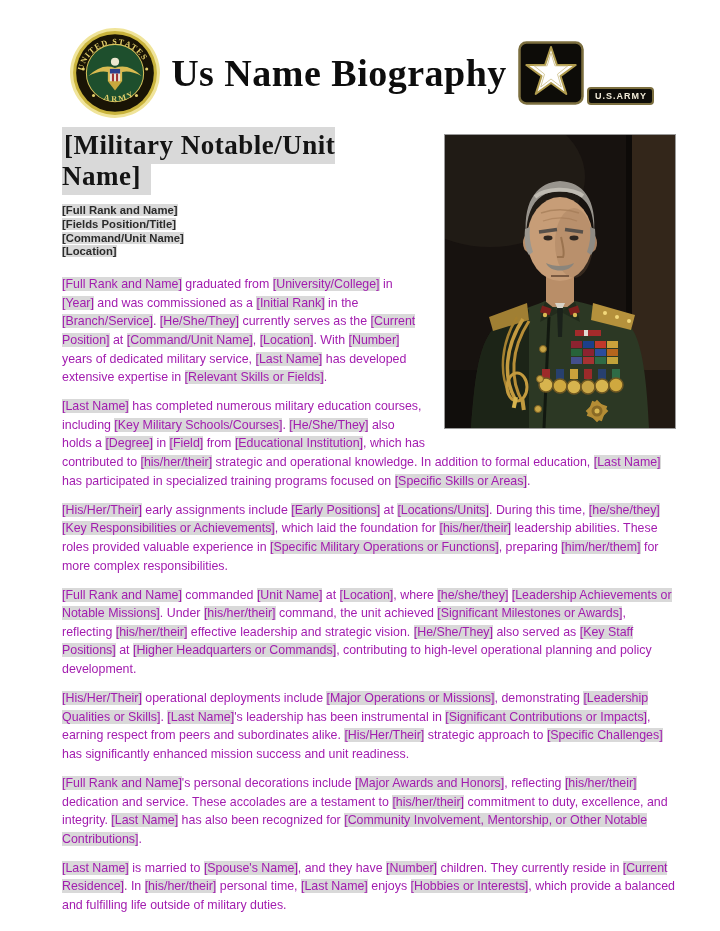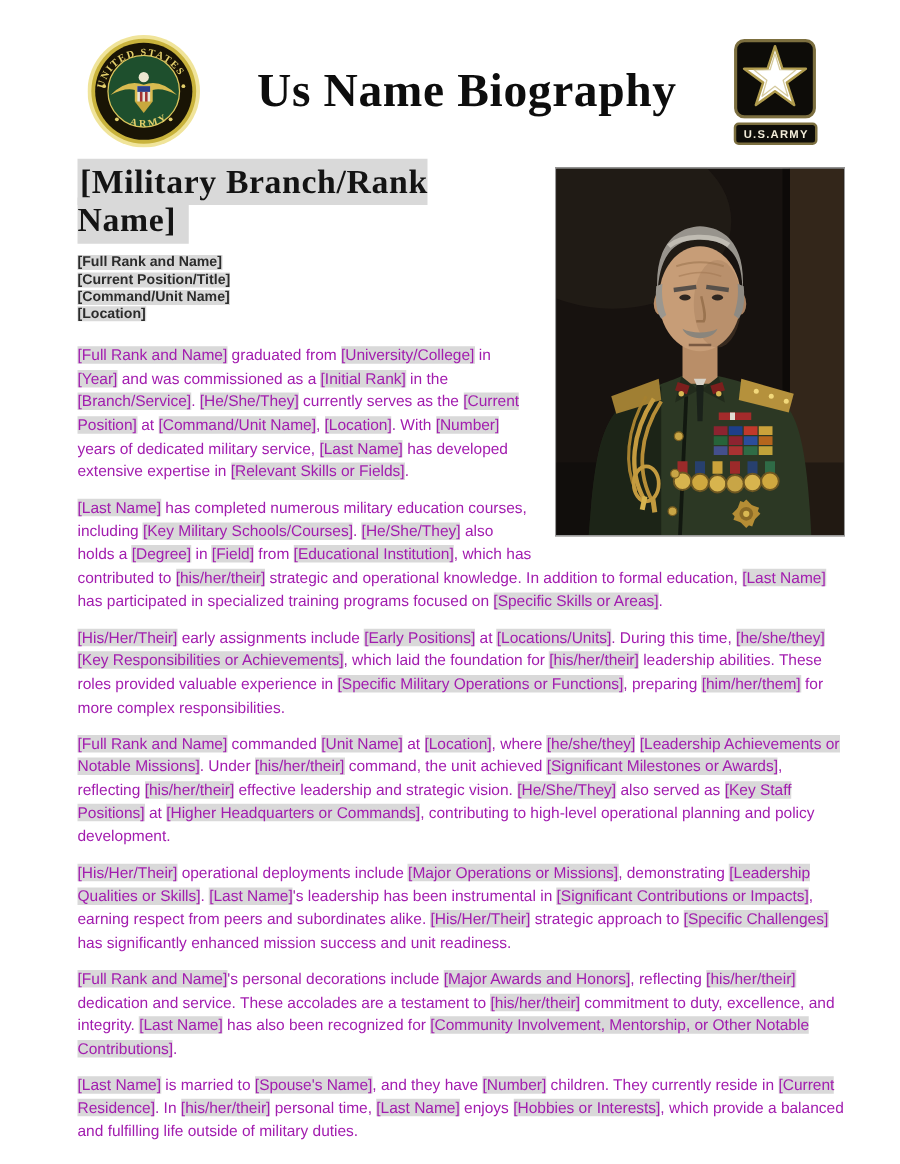--- a/index.html
+++ b/index.html
@@ -11,21 +11,21 @@
   
   .masthead {
     display:flex; align-items:center; justify-content:space-between;
     padding:26px 66px 6px 70px; height:94px; box-sizing:content-box;
   }
   .seal { width:90px; height:90px; flex:0 0 auto; }
   .masthead-title {
     font-family:"Liberation Serif", serif; font-size:38px; font-weight:bold;
     color:#0d0d0d; margin:0 10px; white-space:nowrap; letter-spacing:0.5px;
   }
-  .star-logo { display:flex; flex-direction:column; align-items:flex-start; gap:3px; flex:0 0 auto; }
+  .star-logo { display:flex; flex-direction:row; align-items:flex-end; gap:3px; flex:0 0 auto; }
   .star-logo svg { display:block; }
   .star-logo-bar {
     background:#0e0d09; border:2px solid #7c6f3f; border-radius:4px;
     color:#f2ecd9; font-size:9px; font-weight:bold; letter-spacing:1px;
     padding:2px 5px 2px 6px; line-height:10px;
   }
   
   .content { padding:4px 44px 0 62px; }
   .portrait {
     float:right; width:230px; height:293px; margin:4px 0 14px 18px;
@@ -193,25 +193,25 @@
           <circle r="5.5" fill="#8a6a26"></circle>
           <circle r="2.5" fill="#d9b853"></circle>
         </g>
 
         <circle cx="98" cy="214" r="3.5" fill="#c8a546" stroke="#7a5e20"></circle>
         <circle cx="95" cy="244" r="3.5" fill="#c8a546" stroke="#7a5e20"></circle>
         <circle cx="93" cy="274" r="3.5" fill="#c8a546" stroke="#7a5e20"></circle>
       </svg>
     </figure>
 
-    <h2 class="unit-heading"><span class="hl-head">[Military Branch/Rank Name]</span></h2>
+    <h2 class="unit-heading"><span class="hl-head">[Military Notable/Unit Name]</span></h2>
 
     <div class="info-block">
         <div><span class="hl">[Full Rank and Name]</span></div>
-        <div><span class="hl">[Current Position/Title]</span></div>
+        <div><span class="hl">[Fields Position/Title]</span></div>
         <div><span class="hl">[Command/Unit Name]</span></div>
         <div><span class="hl">[Location]</span></div>
       </div>
 
     <div>
         <p class="bio"><span class="hl">[Full Rank and Name]</span><span> graduated from </span><span class="hl">[University/College]</span><span> in </span><span class="hl">[Year]</span><span> and was commissioned as a </span><span class="hl">[Initial Rank]</span><span> in the </span><span class="hl">[Branch/Service]</span><span>. </span><span class="hl">[He/She/They]</span><span> currently serves as the </span><span class="hl">[Current Position]</span><span> at </span><span class="hl">[Command/Unit Name]</span><span>, </span><span class="hl">[Location]</span><span>. With </span><span class="hl">[Number]</span><span> years of dedicated military service, </span><span class="hl">[Last Name]</span><span> has developed extensive expertise in </span><span class="hl">[Relevant Skills or Fields]</span><span>.</span></p>
         <p class="bio"><span class="hl">[Last Name]</span><span> has completed numerous military education courses, including </span><span class="hl">[Key Military Schools/Courses]</span><span>. </span><span class="hl">[He/She/They]</span><span> also holds a </span><span class="hl">[Degree]</span><span> in </span><span class="hl">[Field]</span><span> from </span><span class="hl">[Educational Institution]</span><span>, which has contributed to </span><span class="hl">[his/her/their]</span><span> strategic and operational knowledge. In addition to formal education, </span><span class="hl">[Last Name]</span><span> has participated in specialized training programs focused on </span><span class="hl">[Specific Skills or Areas]</span><span>.</span></p>
         <p class="bio"><span class="hl">[His/Her/Their]</span><span> early assignments include </span><span class="hl">[Early Positions]</span><span> at </span><span class="hl">[Locations/Units]</span><span>. During this time, </span><span class="hl">[he/she/they]</span><span> </span><span class="hl">[Key Responsibilities or Achievements]</span><span>, which laid the foundation for </span><span class="hl">[his/her/their]</span><span> leadership abilities. These roles provided valuable experience in </span><span class="hl">[Specific Military Operations or Functions]</span><span>, preparing </span><span class="hl">[him/her/them]</span><span> for more complex responsibilities.</span></p>
         <p class="bio"><span class="hl">[Full Rank and Name]</span><span> commanded </span><span class="hl">[Unit Name]</span><span> at </span><span class="hl">[Location]</span><span>, where </span><span class="hl">[he/she/they]</span><span> </span><span class="hl">[Leadership Achievements or Notable Missions]</span><span>. Under </span><span class="hl">[his/her/their]</span><span> command, the unit achieved </span><span class="hl">[Significant Milestones or Awards]</span><span>, reflecting </span><span class="hl">[his/her/their]</span><span> effective leadership and strategic vision. </span><span class="hl">[He/She/They]</span><span> also served as </span><span class="hl">[Key Staff Positions]</span><span> at </span><span class="hl">[Higher Headquarters or Commands]</span><span>, contributing to high-level operational planning and policy development.</span></p>
         <p class="bio"><span class="hl">[His/Her/Their]</span><span> operational deployments include </span><span class="hl">[Major Operations or Missions]</span><span>, demonstrating </span><span class="hl">[Leadership Qualities or Skills]</span><span>. </span><span class="hl">[Last Name]</span><span>'s leadership has been instrumental in </span><span class="hl">[Significant Contributions or Impacts]</span><span>, earning respect from peers and subordinates alike. </span><span class="hl">[His/Her/Their]</span><span> strategic approach to </span><span class="hl">[Specific Challenges]</span><span> has significantly enhanced mission success and unit readiness.</span></p>

